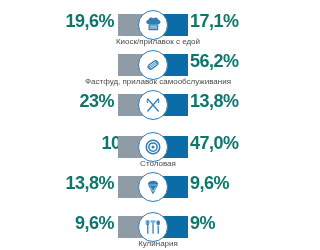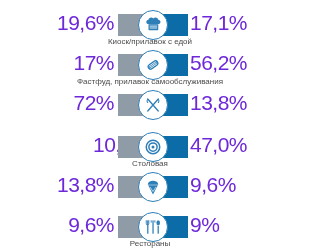--- a/index.html
+++ b/index.html
@@ -35,29 +35,30 @@
     border-radius:50%;
     background:#ffffff;
     border:1.6px solid #2d7fb8;
     box-sizing:border-box;
     display:flex;align-items:center;justify-content:center;
   }
   .badge svg{display:block;}
 
   .pct{
     position:absolute;top:-3px;
-    font-size:21px;color:#6d28d9;
+    font-size:18px;color:#0f766e;
     letter-spacing:-.5px;
     white-space:nowrap;
+    font-weight:bold;
   }
   .pct-left{right:186px;text-align:right;}
   .pct-right{left:190px;text-align:left;}
 
   .caption{
-    position:absolute;left:0;top:23px;width:300px;
+    position:absolute;left:8px;top:23px;width:300px;
     text-align:center;
     font-size:8px;color:#4a4a4a;
     white-space:nowrap;
   }
 </style>
 </head>
 <body>
 
 <div id="chart">
 
@@ -73,40 +74,39 @@
           <rect x="6" y="11" width="13" height="8" rx="1" fill="#2d7fb8" stroke="none"></rect>
           <path d="M7.5 13.5h10M7.5 16h10" stroke="#ffffff" stroke-width="1.1"></path>
         </svg>
       </div>
     </div>
     <div class="pct pct-right">17,1%</div>
     <div class="caption">Киоск/прилавок с едой</div>
   </div>
 
   <div class="row" style="top:54px;">
-    <div class="pct pct-left">17%</div>
     <div class="barwrap">
       <div class="bar-left"></div>
       <div class="bar-right"></div>
       <div class="wedge"></div>
       <div class="badge">
         <svg width="18" height="18" viewBox="0 0 24 24">
           <g transform="rotate(-35 12 12)">
             <rect x="4" y="8" width="16" height="8" rx="4" fill="#2d7fb8"></rect>
             <path d="M6.5 10.2h11M6.5 12h11M6.5 13.8h11" stroke="#ffffff" stroke-width="1"></path>
           </g>
         </svg>
       </div>
     </div>
     <div class="pct pct-right">56,2%</div>
     <div class="caption">Фастфуд, прилавок самообслуживания</div>
   </div>
 
   <div class="row" style="top:94px;">
-    <div class="pct pct-left">72%</div>
+    <div class="pct pct-left">23%</div>
     <div class="barwrap">
       <div class="bar-left"></div>
       <div class="bar-right"></div>
       <div class="wedge"></div>
       <div class="badge">
         <svg width="18" height="18" viewBox="0 0 24 24" stroke="#2d7fb8" stroke-width="1.7" fill="none" stroke-linecap="round">
           <path d="M5 4l14 16M19 4L5 20"></path>
           <path d="M5 4.5c-1.2 1.2-1.2 3 0 4.2M19 4.5c1.2 1.2 1.2 3 0 4.2" stroke-width="1.4"></path>
         </svg>
       </div>
@@ -160,16 +160,16 @@
           <rect x="4.2" y="3" width="1.7" height="18" rx=".8"></rect>
           <path d="M3 3v4.5a1.7 1.7 0 0 0 3.4 0V3" fill="none" stroke="#2d7fb8" stroke-width="1.3"></path>
           <rect x="11.2" y="3" width="1.7" height="18" rx=".8"></rect>
           <path d="M9.6 3v3.2M14.5 3v3.2" stroke="#2d7fb8" stroke-width="1.2"></path>
           <rect x="18.1" y="10" width="1.7" height="11" rx=".8"></rect>
           <ellipse cx="18.95" cy="6.4" rx="2.4" ry="3.4"></ellipse>
         </svg>
       </div>
     </div>
     <div class="pct pct-right">9%</div>
-    <div class="caption">Рестораны</div>
+    <div class="caption">Кулинария</div>
   </div>
 
 </div>
 
 </body></html>

